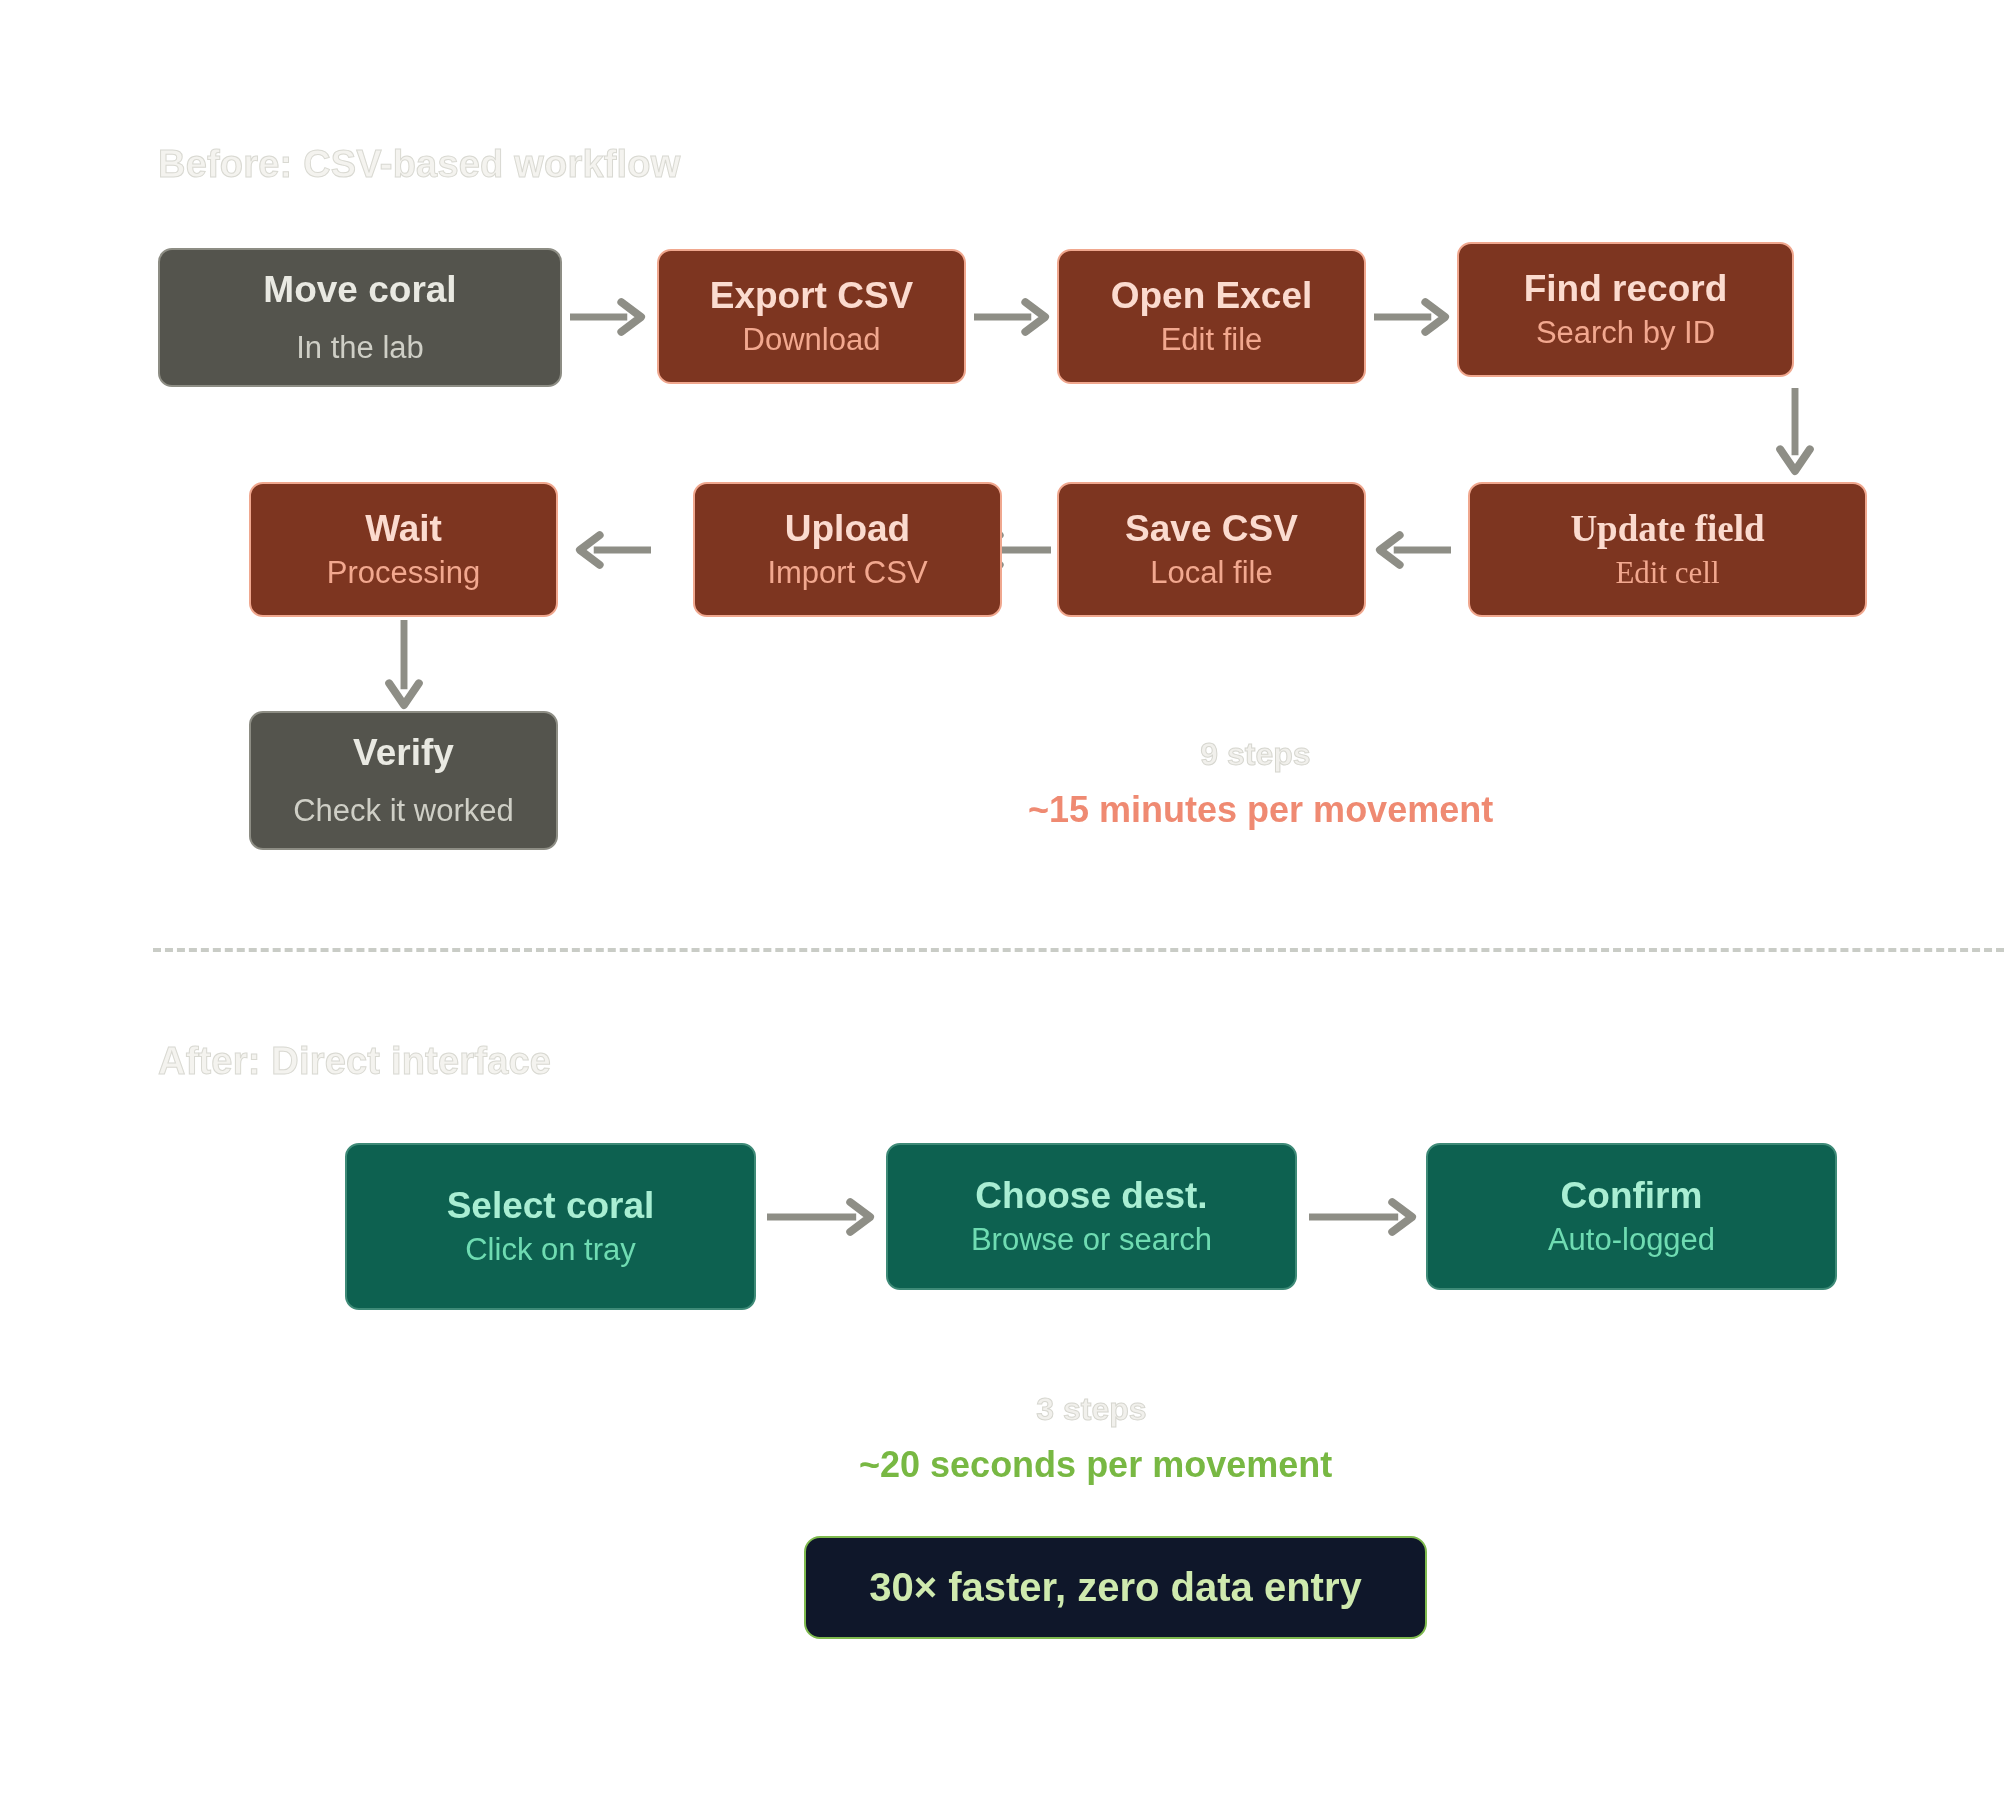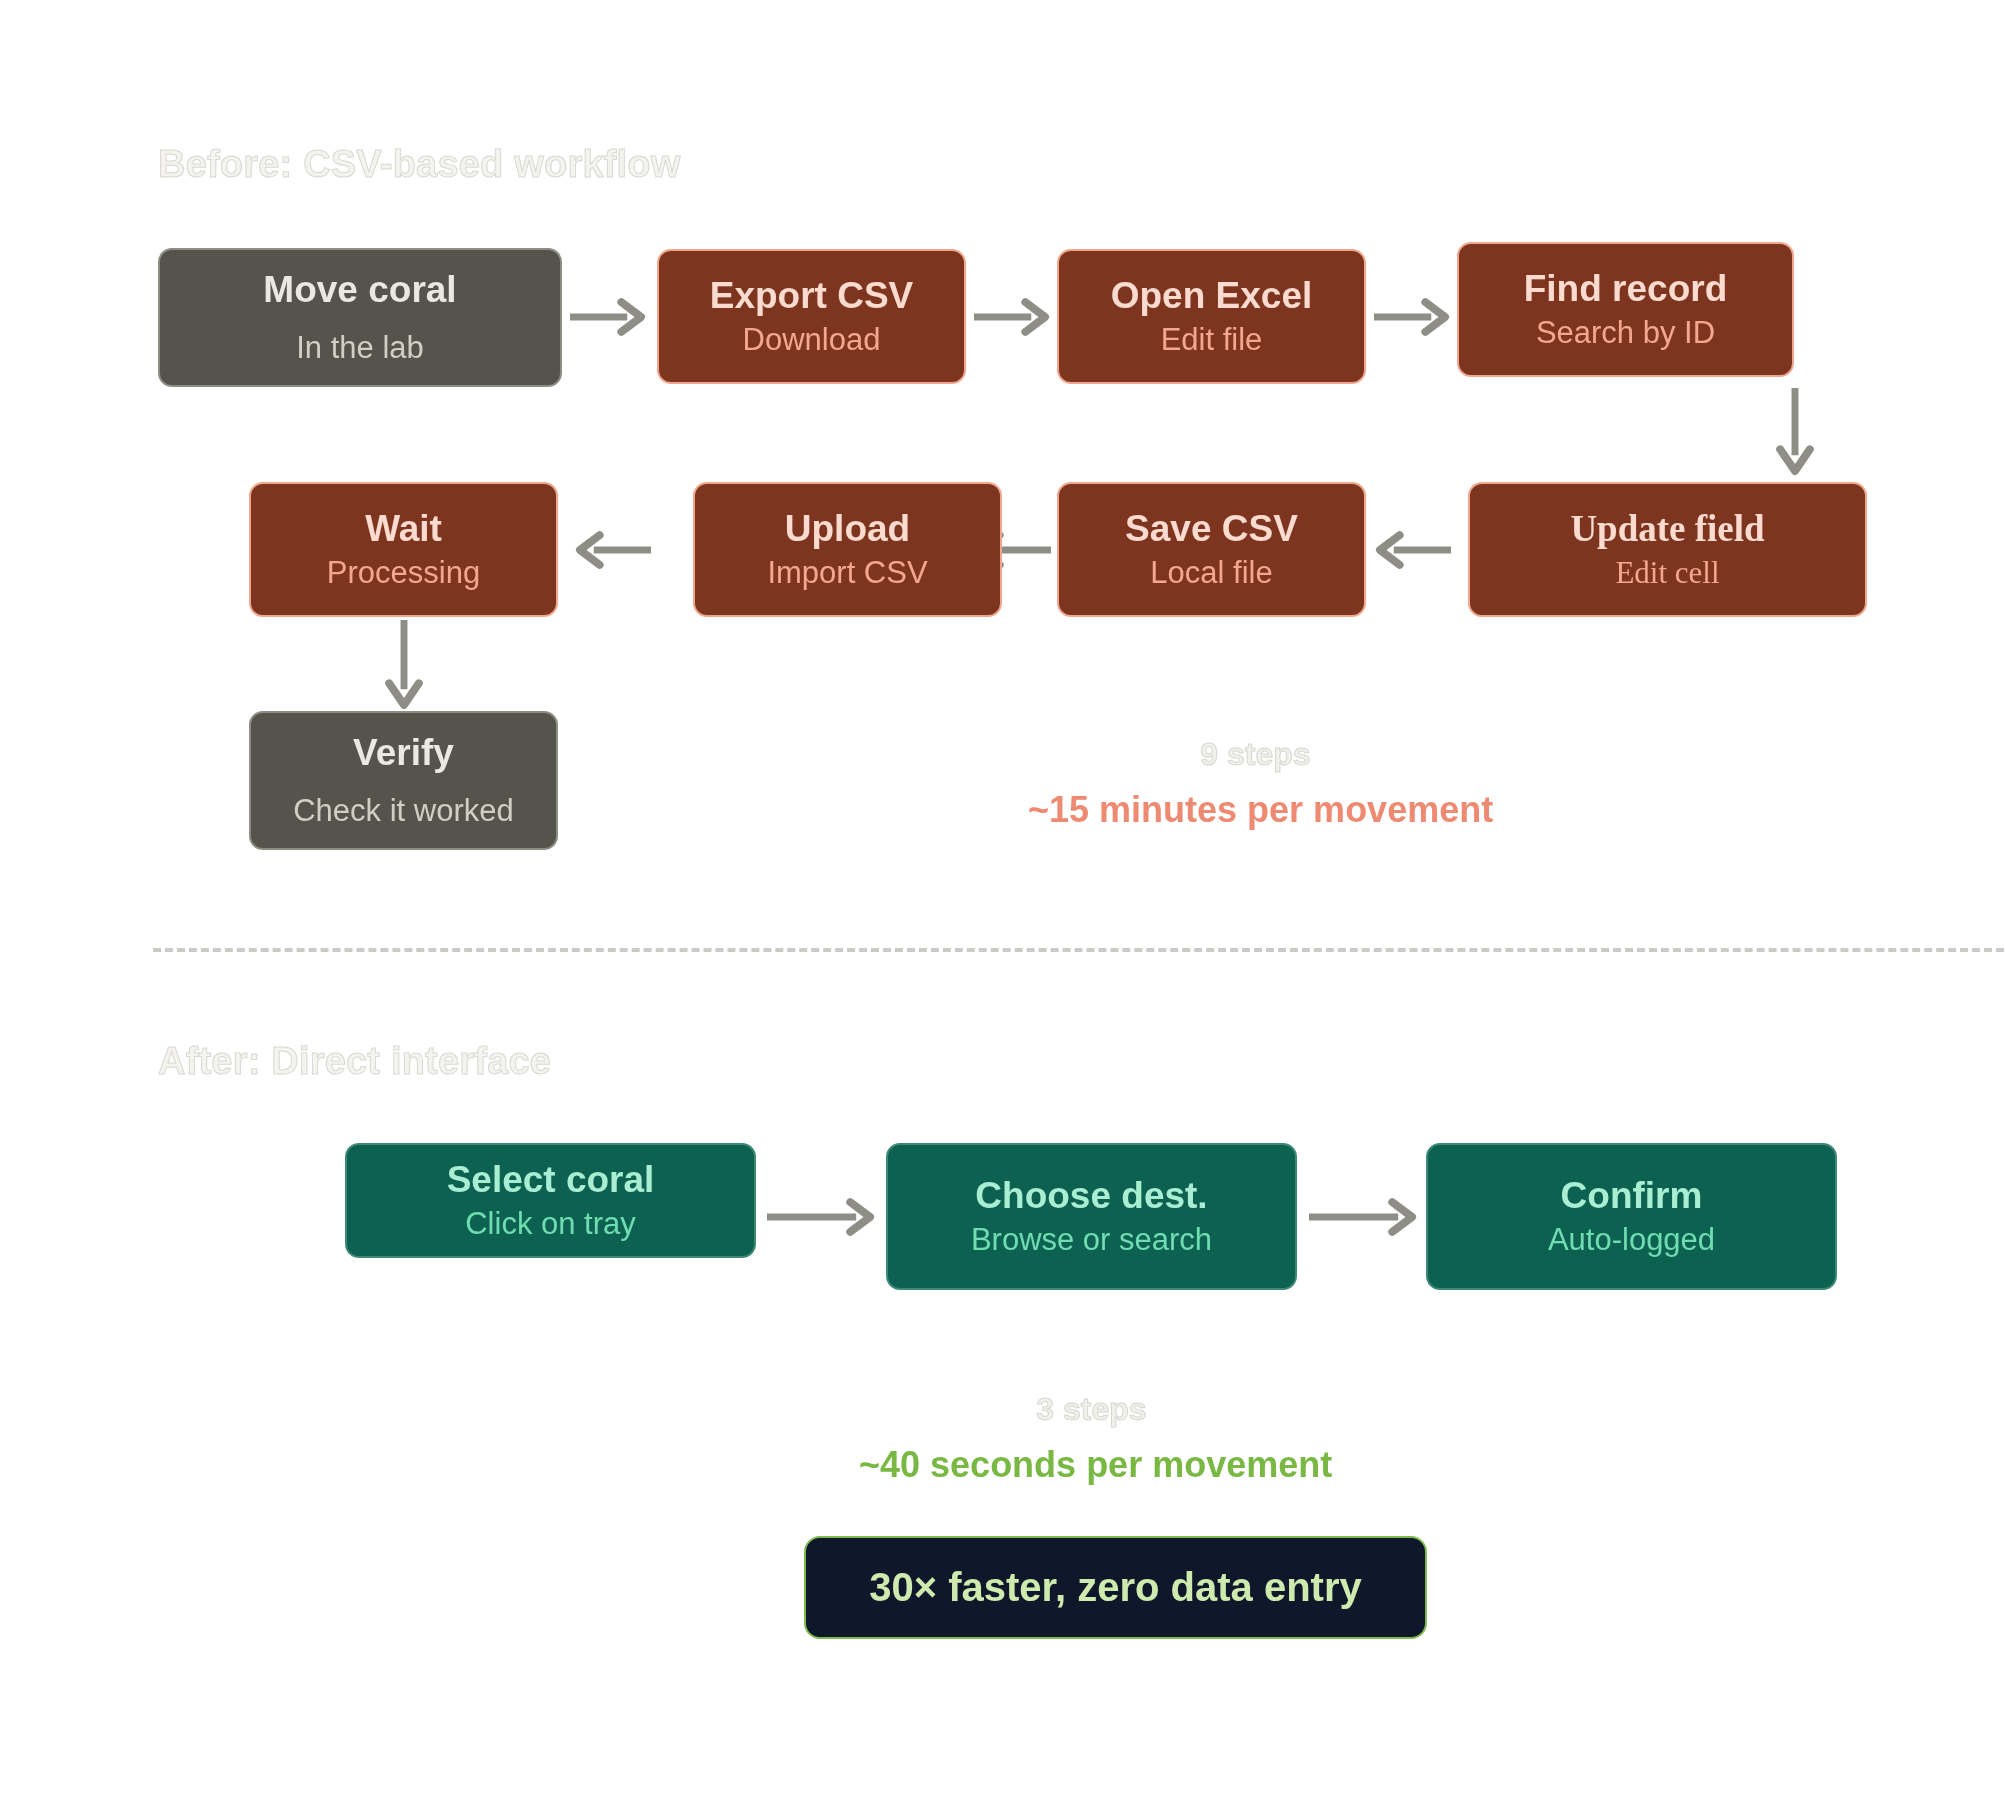--- a/index.html
+++ b/index.html
@@ -245,21 +245,21 @@
 
 <div class="summary" id="summary-before" style="left:1028px; top:736px; width:455px;">
   <span class="steps">9 steps</span>
   <span class="timing">~15 minutes per movement</span>
 </div>
 
 <div id="divider"></div>
 
 <div class="section-heading" id="heading-after">After: Direct interface</div>
 
-<div class="node teal" id="node-select-coral" style="left:345px; top:1143px; width:411px; height:115px;">
+<div class="node teal" id="node-select-coral" style="left:345px; top:1143px; width:411px; height:167px;">
   <span class="node-title">Select coral</span>
   <span class="node-sub">Click on tray</span>
 </div>
 
 <div class="arrow" style="left:767px; top:1199px;">
   <svg width="109" height="36" viewBox="0 0 110 36">
     <line x1="0" y1="18" x2="90" y2="18" stroke="#8e8e86" stroke-width="7"></line>
     <polyline points="84,3 104,18 84,33" fill="none" stroke="#8e8e86" stroke-width="8" stroke-linecap="round" stroke-linejoin="round"></polyline>
   </svg>
 </div>
@@ -276,19 +276,19 @@
   </svg>
 </div>
 
 <div class="node teal" id="node-confirm" style="left:1426px; top:1143px; width:411px; height:147px;">
   <span class="node-title">Confirm</span>
   <span class="node-sub">Auto-logged</span>
 </div>
 
 <div class="summary" id="summary-after" style="left:859px; top:1391px; width:465px;">
   <span class="steps">3 steps</span>
-  <span class="timing">~40 seconds per movement</span>
+  <span class="timing">~20 seconds per movement</span>
 </div>
 
 <div id="result-badge">
   <span class="badge-text">30× faster, zero data entry</span>
 </div>
 
 
 </body></html>

